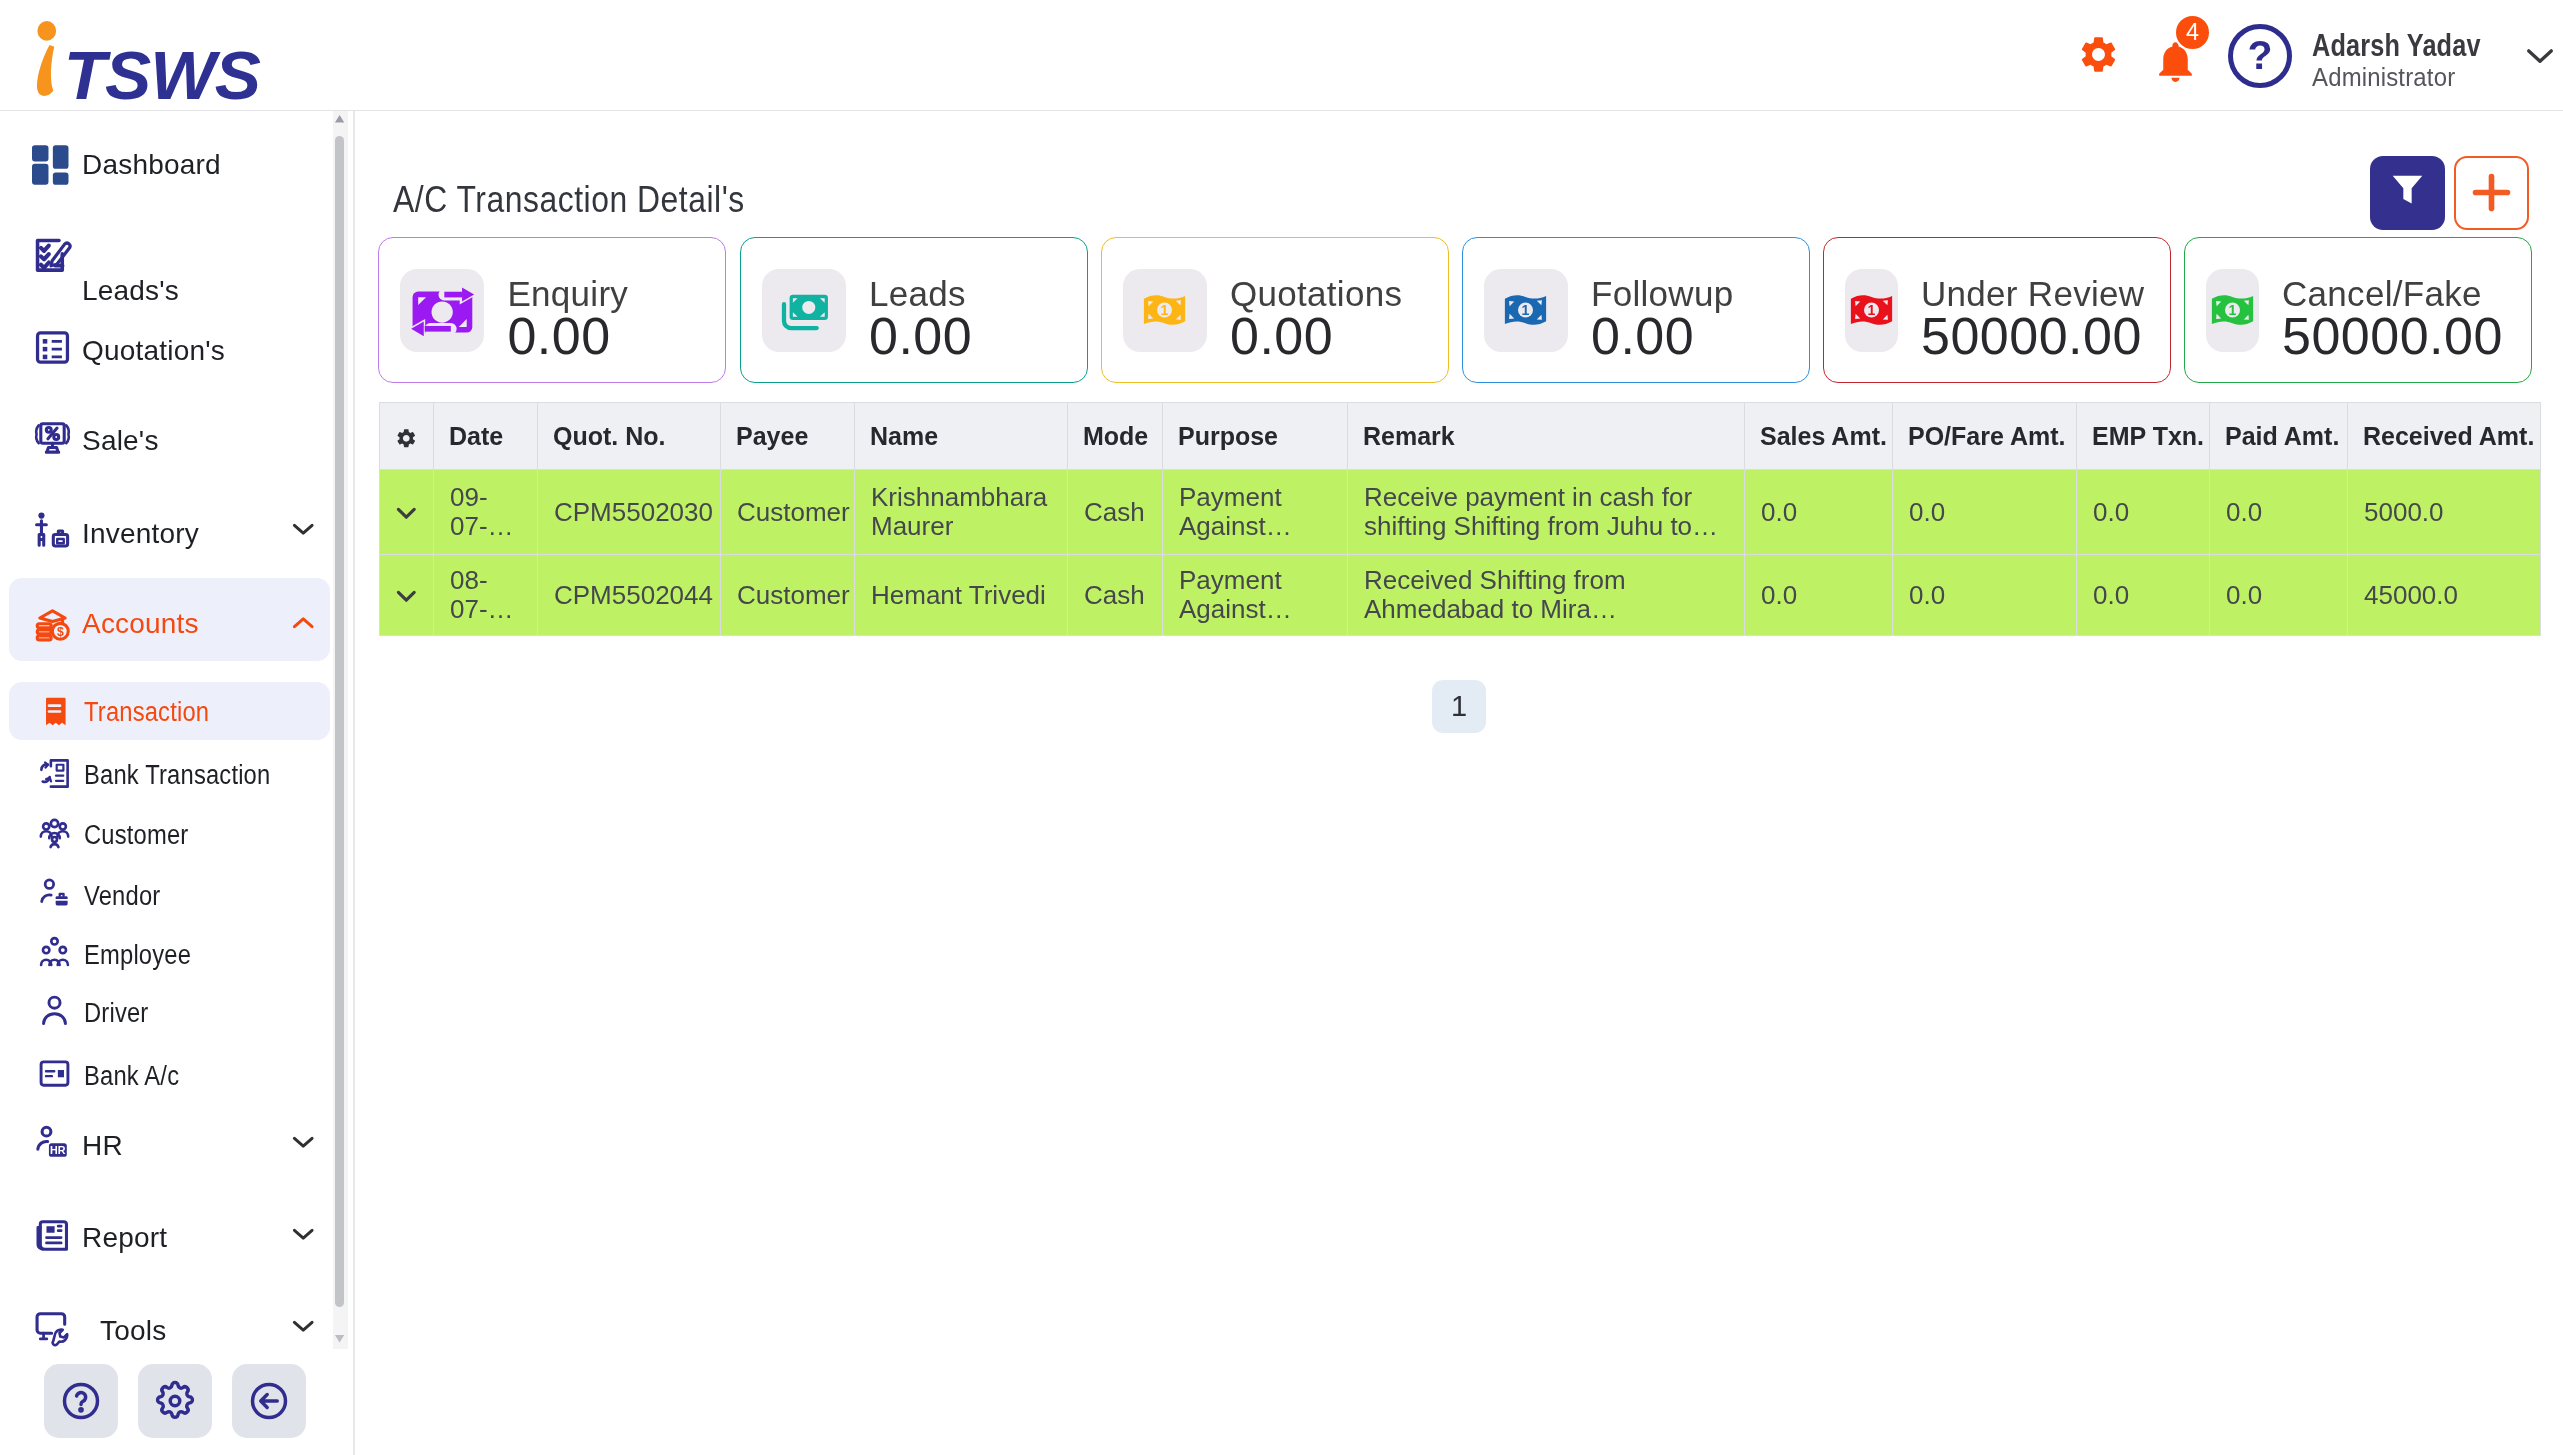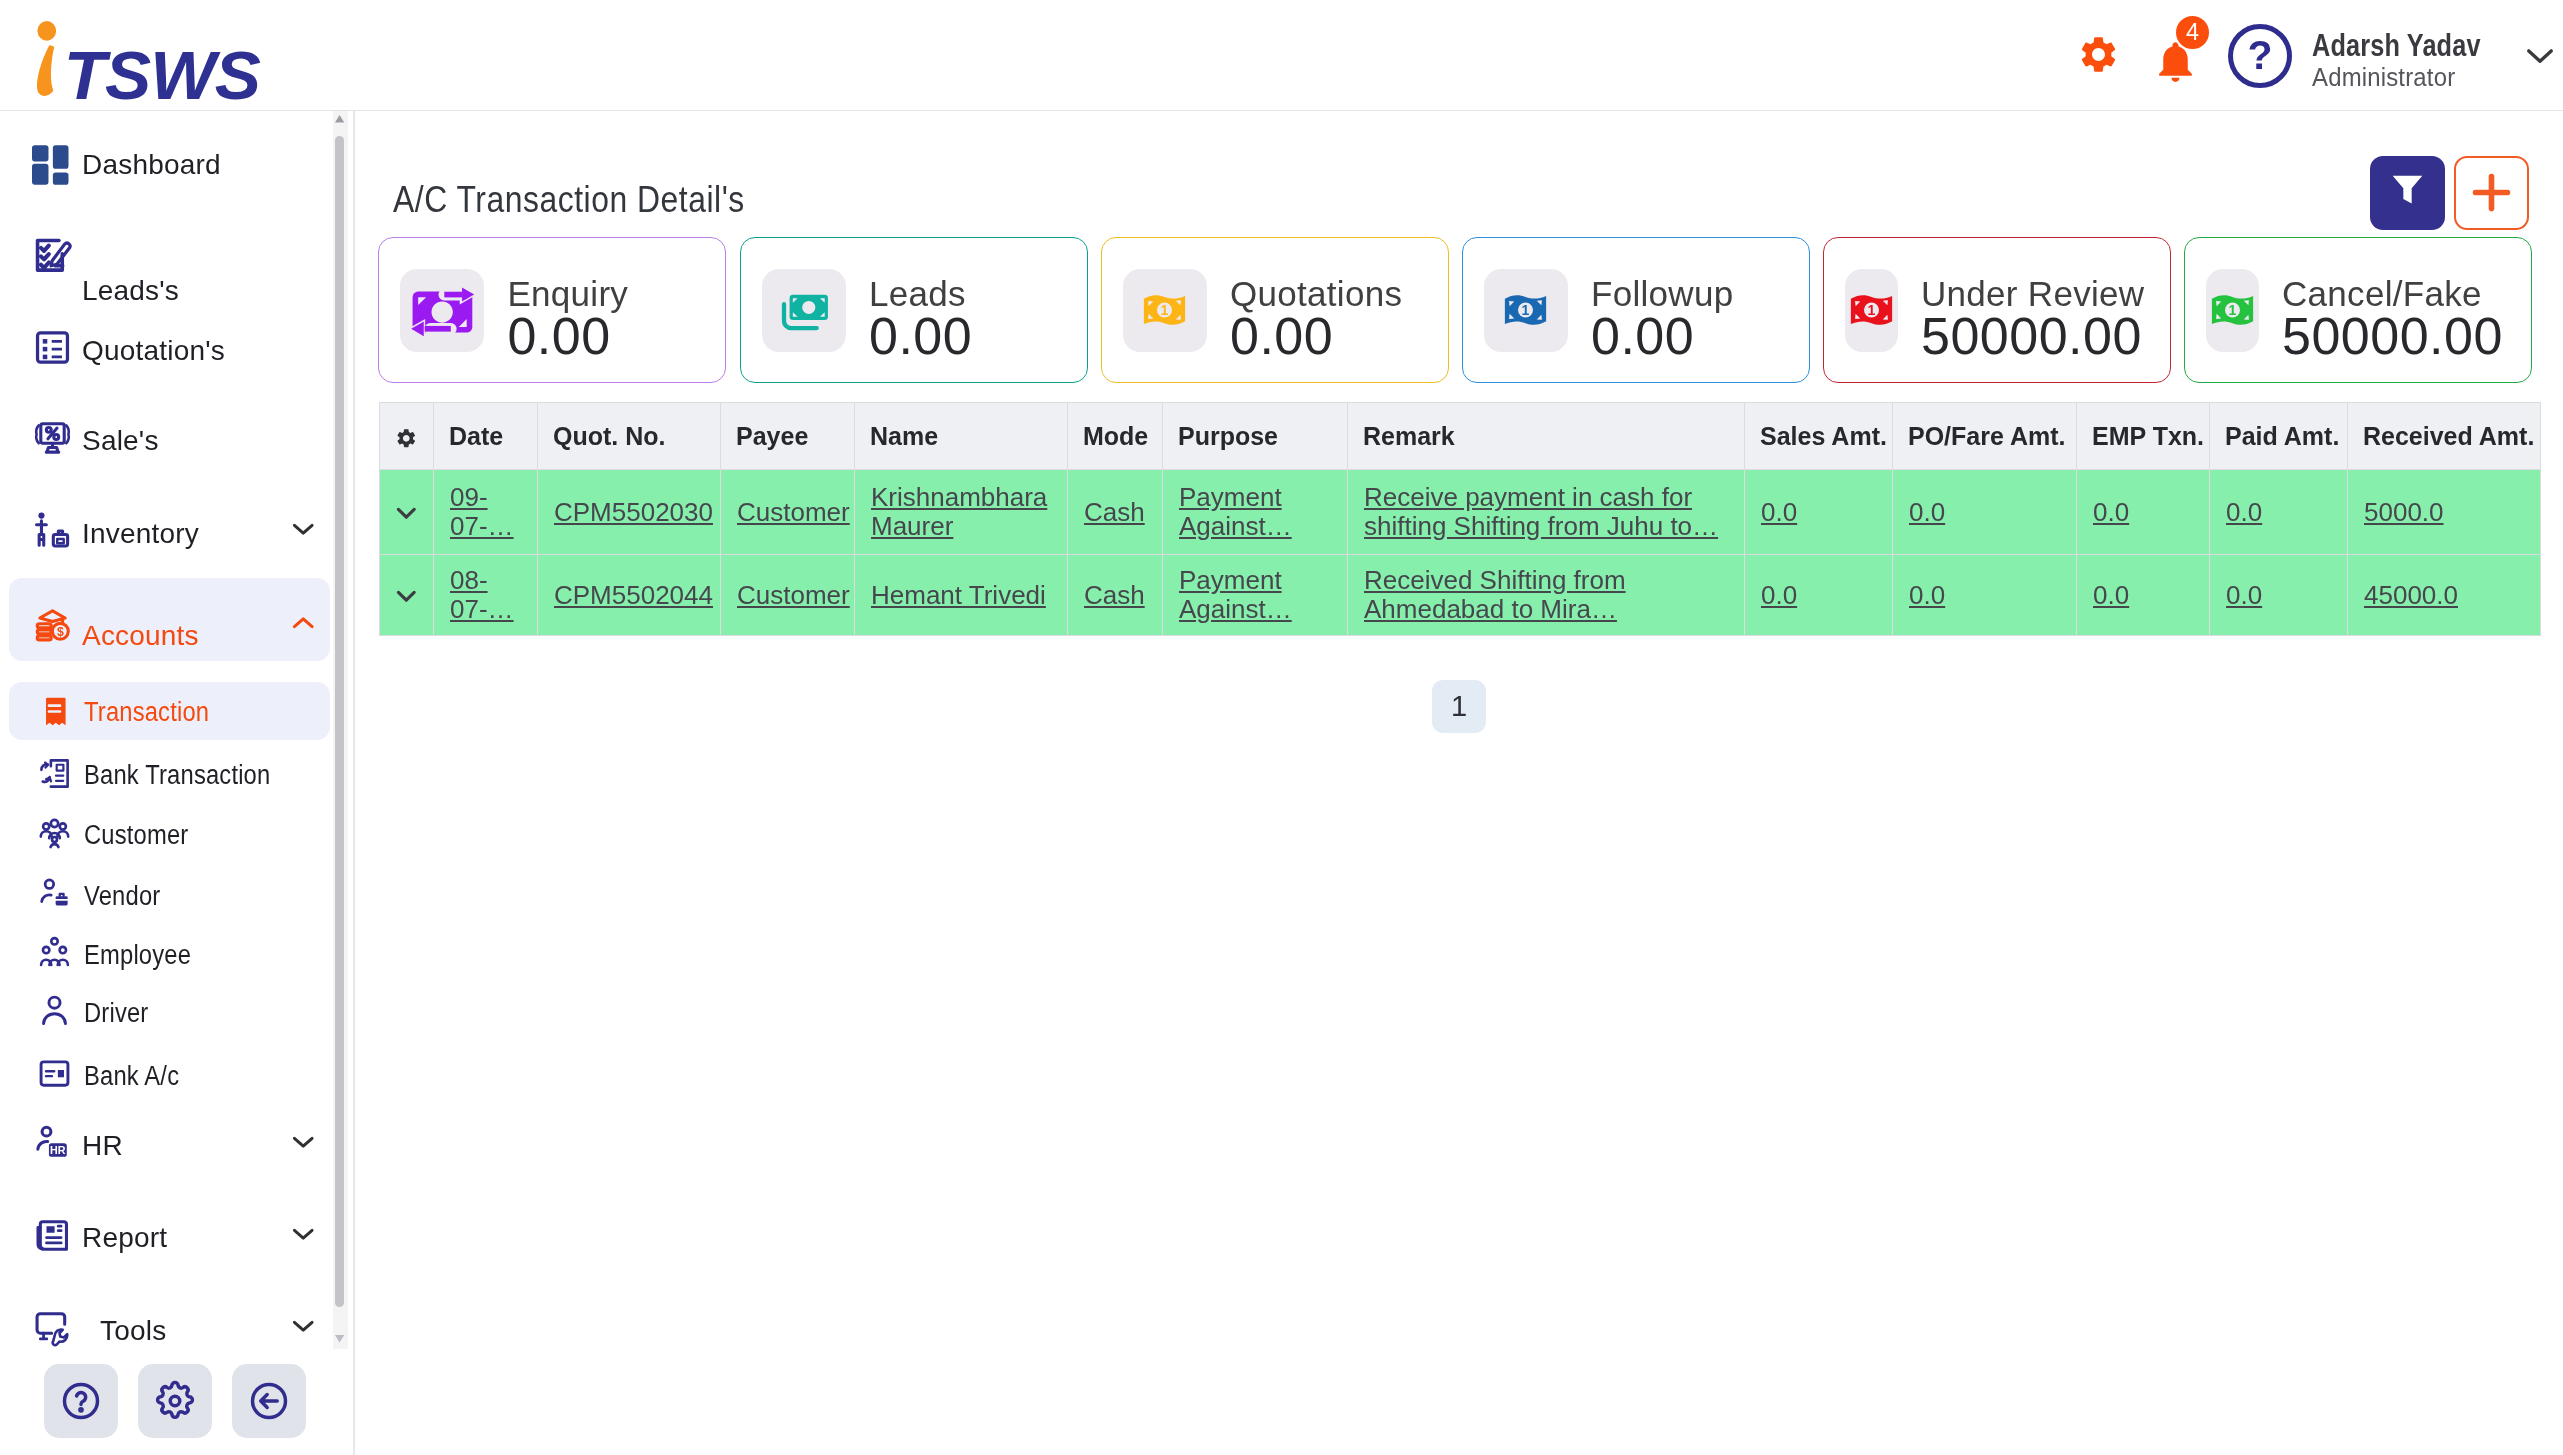--- a/index.html
+++ b/index.html
@@ -21,21 +21,21 @@
   
   #main { position:absolute; left:355px; top:111px; width:2208px; height:1345px; background:#fff; }
   .card { position:absolute; top:126px; width:348px; height:146px; background:#fff; border-radius:15px; }
   .card .isq { position:absolute; left:20.6px; top:31px; width:84px; height:83px; background:#edeaef; border-radius:17px; }
   .card .clbl { position:absolute; left:128px; top:36px; font-size:35px; color:#404040; letter-spacing:0.3px; }
   .card .cval { position:absolute; left:128px; top:68px; font-size:52px; color:#28282d; letter-spacing:0.5px; }
   
   table { border-collapse:collapse; table-layout:fixed; }
   th,td { border:1.9px solid #dadce0; overflow:hidden; }
   th { background:#eef0f4; font-size:25px; white-space:nowrap; color:#26282e; text-align:left; padding:0 8px 0 15px; font-weight:bold; letter-spacing:0; }
-  td { background:#86efac; font-size:26px; color:#45474d; padding:0 5.6px 0 16px; vertical-align:middle; line-height:29px; letter-spacing:0;text-decoration:underline; }
+  td { background:#bef264; font-size:26px; color:#45474d; padding:0 5.6px 0 16px; vertical-align:middle; line-height:29px; letter-spacing:0; }
 </style>
 </head>
 <body>
 <div id="header">
 
   <svg class="abs" style="left:14px;top:11.2px;" width="281" height="94" viewBox="0 0 300 100">
     <ellipse cx="35" cy="21" rx="10" ry="10.5" fill="#f7941d"></ellipse>
     <path d="M38 36 C29 52 23 74 25 84 C26.5 92 36 93 42 85 C38 75 39 55 43 38 Z" fill="#f7941d"></path>
     <text x="53" y="94" font-family="Liberation Sans, sans-serif" font-style="italic" font-weight="bold" font-size="74" letter-spacing="-1" fill="#2e3192">TSWS</text>
   </svg>
@@ -110,21 +110,21 @@
 
   <svg class="abs" style="left:33px;top:493px;" width="39" height="39" viewBox="0 0 24 24" fill="none" stroke="#f4490f" stroke-width="1.9" stroke-linecap="round" stroke-linejoin="round">
     <path d="M4.2 8.6 L12 4.2 L19.8 8.6 L12 10.8 z"></path>
     <path d="M18.2 8.8 v3"></path>
     <rect x="2.6" y="12.2" width="8.6" height="2.5" rx="1.25"></rect>
     <rect x="2.6" y="15.9" width="8.6" height="2.5" rx="1.25"></rect>
     <rect x="2.6" y="19.6" width="8.6" height="2.5" rx="1.25"></rect>
     <circle cx="16.8" cy="16.8" r="4.9"></circle>
     <text x="16.8" y="19.4" font-size="7.5" font-weight="bold" fill="#f4490f" stroke="none" text-anchor="middle" font-family="Liberation Sans, sans-serif">$</text>
   </svg>
-  <div class="abs ml" style="left:82px;top:497px;color:#f4490f;margin-top:12px;">Accounts</div>
+  <div class="abs ml" style="left:82px;top:497px;color:#f4490f;">Accounts</div>
   <svg class="chev" style="top:505px;" width="22.5" height="13" viewBox="0 0 24 14">
       <path d="M2.5 11.5 L12 3 L21.5 11.5" fill="none" stroke="#f4490f" stroke-width="3.2" stroke-linecap="round" stroke-linejoin="round"></path>
     </svg>
 
   <svg class="abs" style="left:37px;top:583px;" width="35" height="35" viewBox="0 0 24 24">
     <path d="M5.2 2.5 h13.6 a0.8 0.8 0 0 1 .8 .8 V21.5 l-2.4-1.8 -2.15 1.8 -2.15-1.8 -2.15 1.8 -2.15-1.8 -2.4 1.8 V3.3 a0.8 0.8 0 0 1 .8-.8 z" fill="#f4490f"></path>
     <path d="M8.2 8 h7.6 M8.2 12 h7.6" stroke="#edeffb" stroke-width="1.8" stroke-linecap="round"></path>
   </svg>
   <div class="abs sl" style="left:84px;top:586px;color:#f4490f;">Transaction</div>
 

